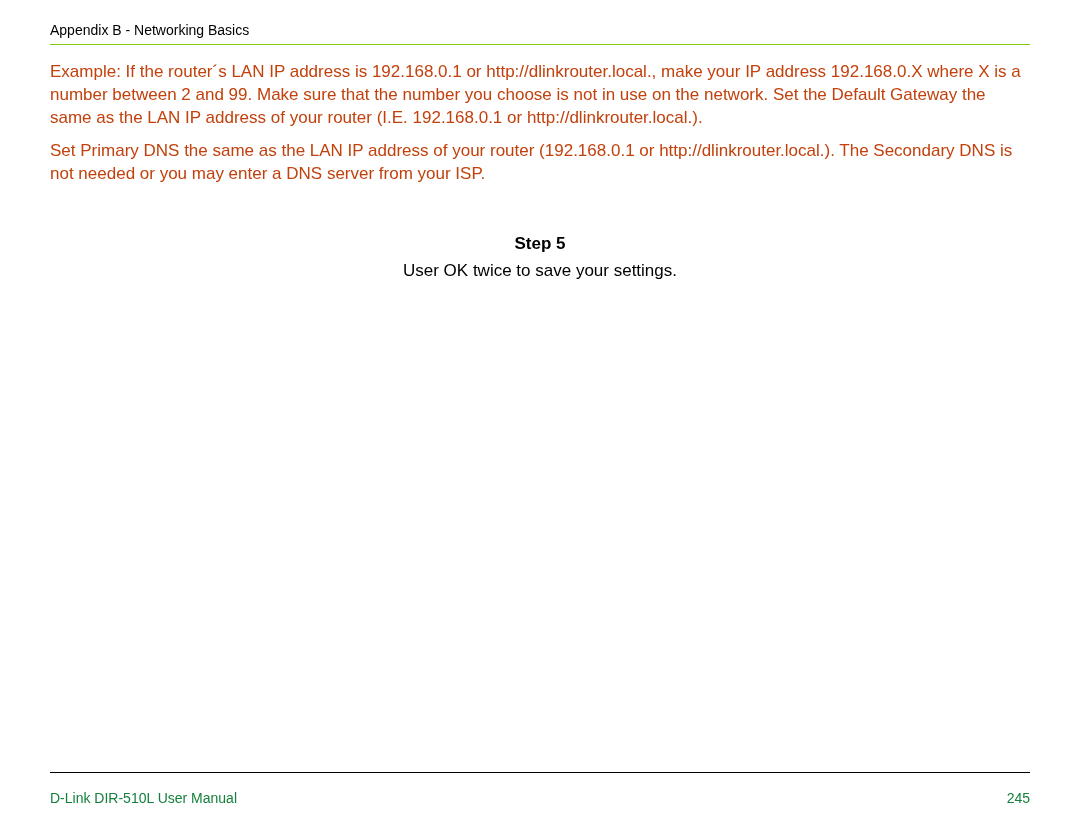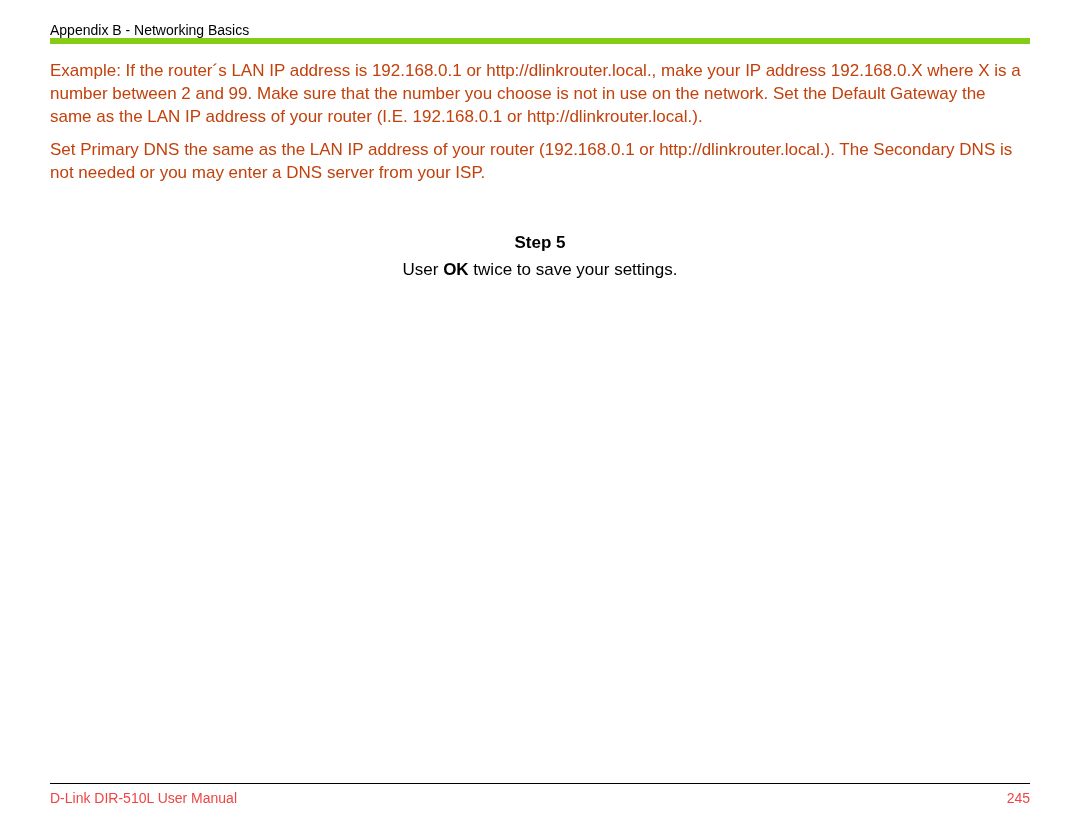--- a/index.html
+++ b/index.html
@@ -17,21 +17,22 @@
     }
     .page {
       padding: 22px 50px 0 50px;
       height: 100%;
       display: flex;
       flex-direction: column;
     }
     .header {
       font-size: 14px;
       color: #000000;
-      border-bottom: 6px solid #84cc16;
+      padding-bottom: 6px;
+      border-bottom: 1px solid #84cc16;
       margin-bottom: 16px;
     }
     .body-text {
       font-size: 17px;
       line-height: 1.35;
       color: #c2410c;
       margin-bottom: 10px;
     }
     .body-text:last-of-type {
       margin-bottom: 0;
@@ -43,33 +44,33 @@
     .step-heading {
       font-size: 17px;
       font-weight: bold;
       margin-bottom: 6px;
     }
     .step-instruction {
       font-size: 17px;
       line-height: 1.35;
     }
     .step-instruction .bold {
-      font-weight: bold;
+      font-weight: normal;
     }
     .footer {
       position: absolute;
       bottom: 28px;
       left: 50px;
       right: 50px;
       border-top: 1px solid #000000;
-      padding-top: 6px;
+      padding-top: 17px;
       display: flex;
       justify-content: space-between;
       font-size: 14px;
-      color: #ef4444;
+      color: #15803d;
     }
   </style>
 </head>
 <body>
 
 <div class="page">
   <div class="header">
     <span>Appendix B - Networking Basics</span>
   </div>
 

